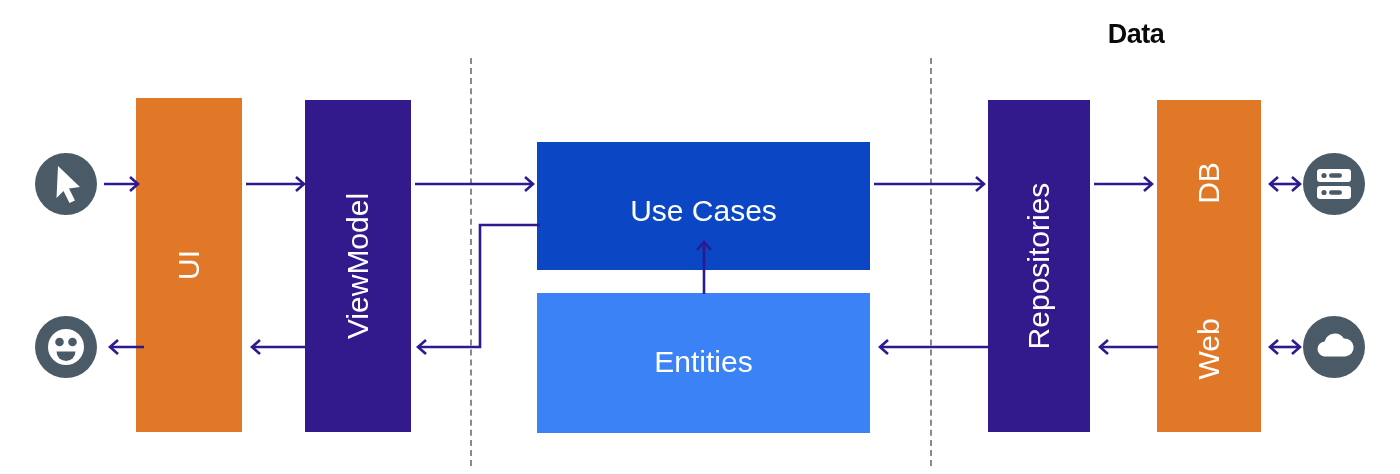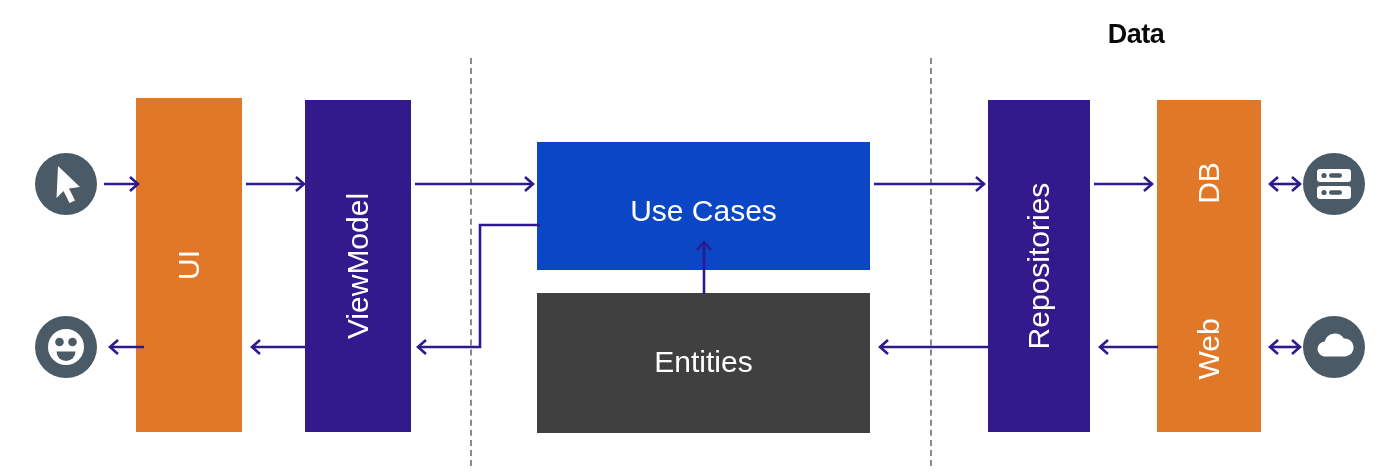--- a/index.html
+++ b/index.html
@@ -55,21 +55,21 @@
   }
   
   .vlabel-center {
     top: 50%;
     transform: translate(-50%, -50%) rotate(-90deg);
   }
 
   .box-ui           { background: #e17828; }
   .box-viewmodel    { background: #331a8c; }
   .box-usecases     { background: #0b46c4; }
-  .box-entities     { background: #404040; }
+  .box-entities     { background: #3b82f6; }
   .box-repositories { background: #331a8c; }
   .box-datasources  { background: #e17828; }
 
   .hlabel {
     position: absolute;
     left: 0;
     right: 0;
     text-align: center;
     color: #ffffff;
     font-size: 30px;

